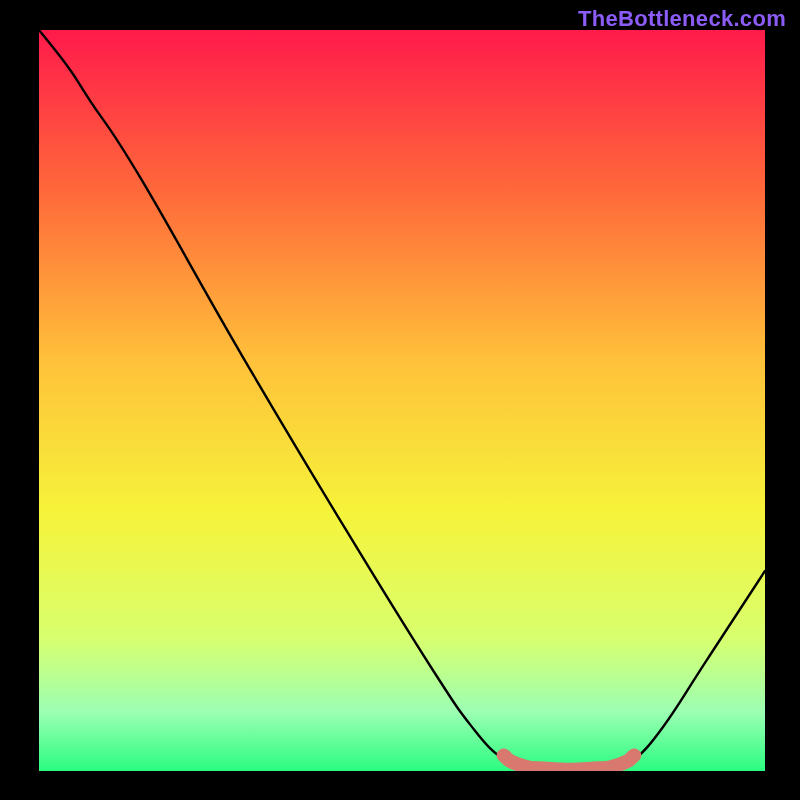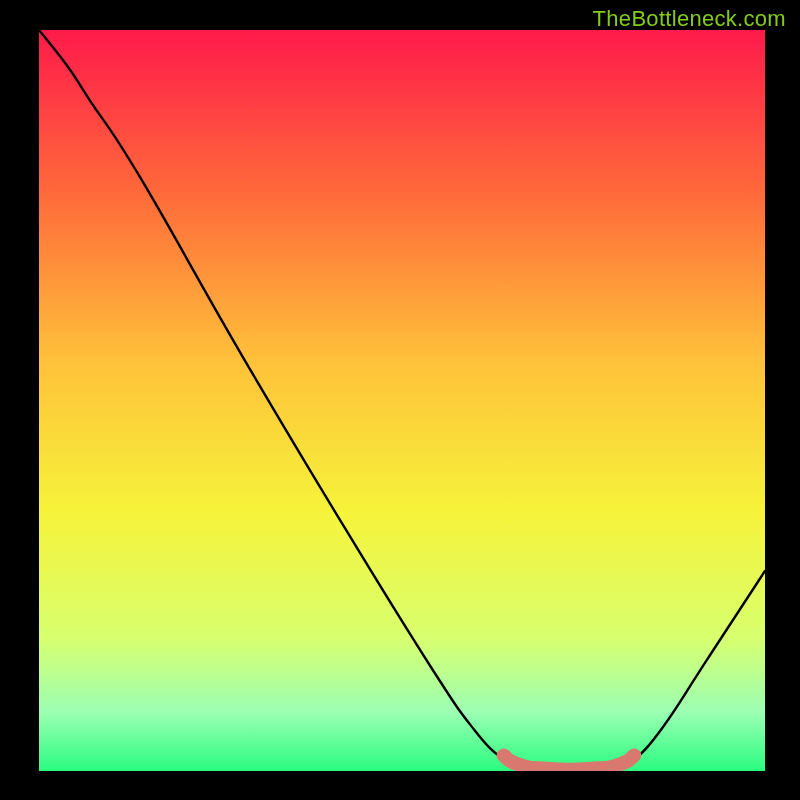--- a/index.html
+++ b/index.html
@@ -15,23 +15,23 @@
     width: 800px;
     height: 800px;
     background: #000;
   }
   .watermark {
     position: absolute;
     top: 6px;
     right: 14px;
     font-family: Arial, Helvetica, sans-serif;
     font-size: 22px;
-    font-weight: 400;
+    font-weight: 700;
     letter-spacing: 0.3px;
-    color: #84cc16;
+    color: #8b5cf6;
     user-select: none;
   }
   svg {
     position: absolute;
     top: 0;
     left: 0;
   }
 </style>
 </head>
 <body>

